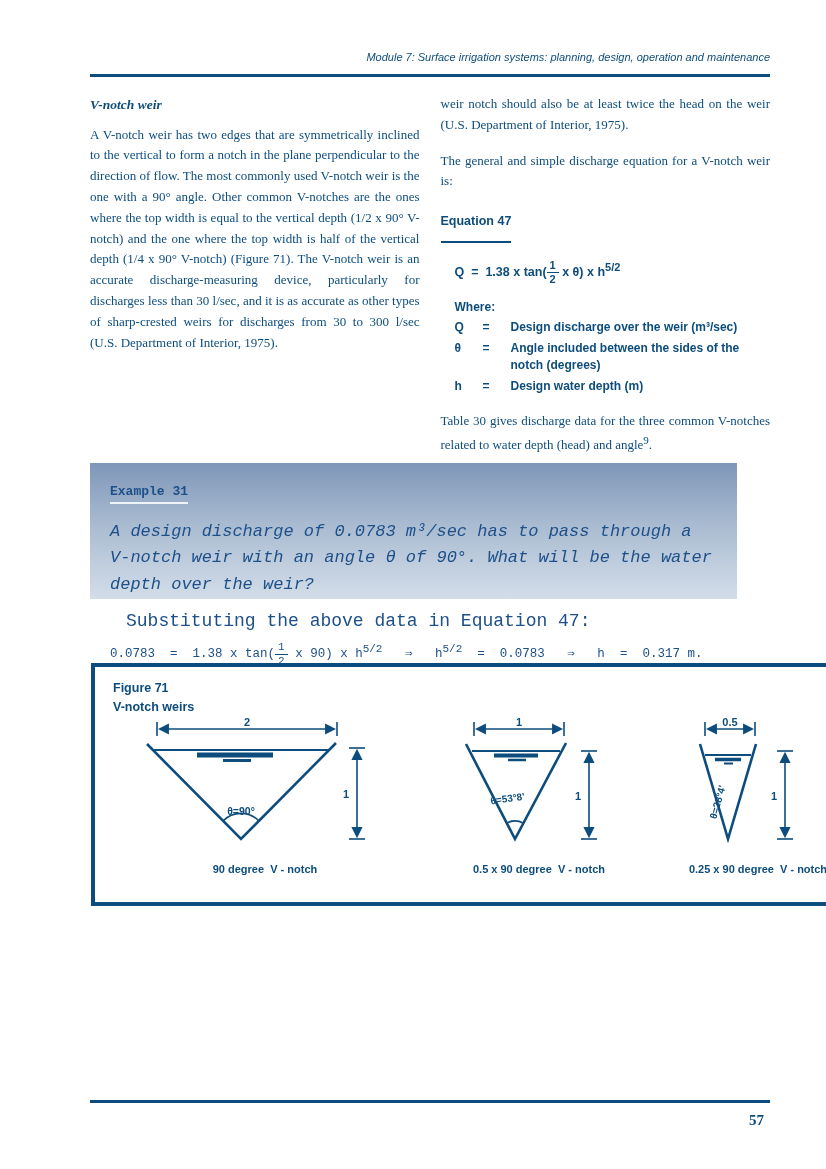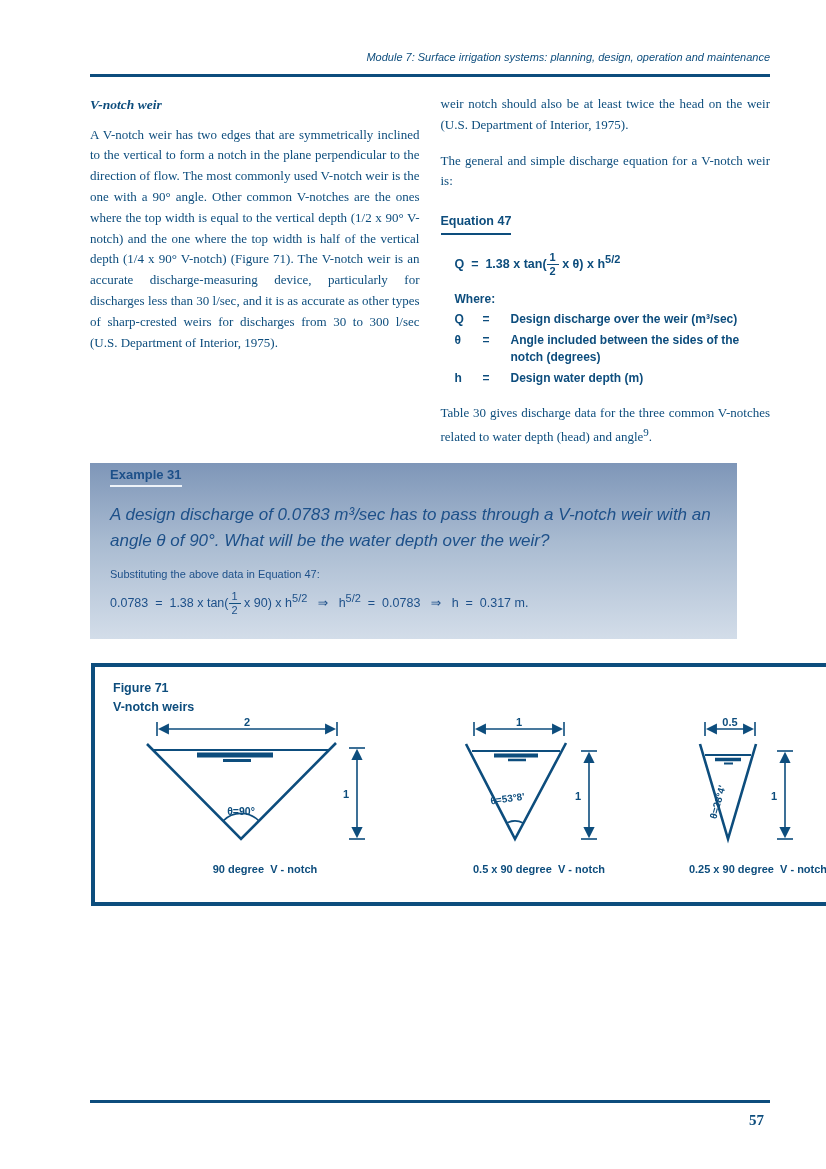--- a/index.html
+++ b/index.html
@@ -16,49 +16,49 @@
   .page-number{
     position:absolute;top:1112px;left:90px;width:674px;text-align:right;
     font-size:15px;font-weight:bold;color:#0d4d7d;
   }
   .columns{position:absolute;top:94px;left:90px;width:680px;display:flex;gap:21px;}
   .col{width:334px;text-align:justify;font-size:13px;line-height:1.6;}
   .article-heading{font-style:italic;font-weight:bold;font-size:13.5px;margin:0 0 9px 0;text-align:left;}
   .col p{margin:0 0 15px 0;}
   .eq-label{
     font-family:"Liberation Sans",sans-serif;font-weight:bold;font-size:12.5px;
-    display:inline-block;border-bottom:2px solid #0d4d7d;padding-bottom:2px;margin:4px 0 16px 0;
+    display:inline-block;border-bottom:2px solid #0d4d7d;padding-bottom:10px;margin:4px 0 16px 0;
   }
   .equation{
     font-family:"Liberation Sans",sans-serif;font-weight:bold;font-size:12.5px;
     margin:0 0 14px 14px;white-space:pre-wrap;
   }
   .frac{display:inline-block;vertical-align:-0.6em;text-align:center;font-size:11px;line-height:1;}
   .frac .num{display:block;border-bottom:1.2px solid #0d4d7d;padding:0 3px 1px 3px;}
   .frac .den{display:block;padding-top:1px;}
   sup{font-size:11px;}
   .where{
     font-family:"Liberation Sans",sans-serif;font-weight:bold;font-size:12px;
     margin:0 0 16px 14px;line-height:1.45;
   }
   .where-row{display:flex;margin:3px 0;}
   .where-sym{width:28px;}
   .where-eq{width:28px;}
   .where-text{flex:1;text-align:left;}
   .example{
-    position:absolute;top:463px;left:90px;width:647px;height:176px;box-sizing:border-box;
+    position:absolute;top:463px;left:90px;width:647px;height:136px;box-sizing:border-box;
     background:linear-gradient(180deg,#7e96b8 0%,#a9bbd1 45%,#d3dde9 100%);
-    font-family:Liberation Sans, sans-serif;color:#1d5089;padding:2px 20px;
+    font-family:Liberation Mono, monospace;color:#1d5089;padding:19px 20px;
   }
   .example-title{
     font-weight:bold;font-size:13px;display:inline-block;
     border-bottom:2px solid #eef3f9;padding-bottom:3px;margin-bottom:15px;
   }
   .example-q{font-style:italic;font-size:17px;line-height:1.55;margin-bottom:13px;}
-  .example-sub{font-size:11px;margin-bottom:11px;}
+  .example-sub{font-size:18px;margin-bottom:11px;margin-left:16px;}
   .example-calc{font-size:12.5px;white-space:pre-wrap;}
   .figure{
     position:absolute;top:663px;left:91px;width:766px;height:243px;box-sizing:border-box;
     border:4px solid #0d4d7d;padding:12px 14px;font-family:"Liberation Sans",sans-serif;
   }
   .figure-label{font-weight:bold;font-size:12.5px;margin:2px 0 5px 4px;}
   .figure-title{font-weight:bold;font-size:12.5px;margin:0 0 4px 4px;}
   .diagrams{display:flex;align-items:flex-start;justify-content:space-between;padding:0 6px 0 26px;}
   .diagram{text-align:center;}
   .diagram svg{display:block;margin:0 auto;}

